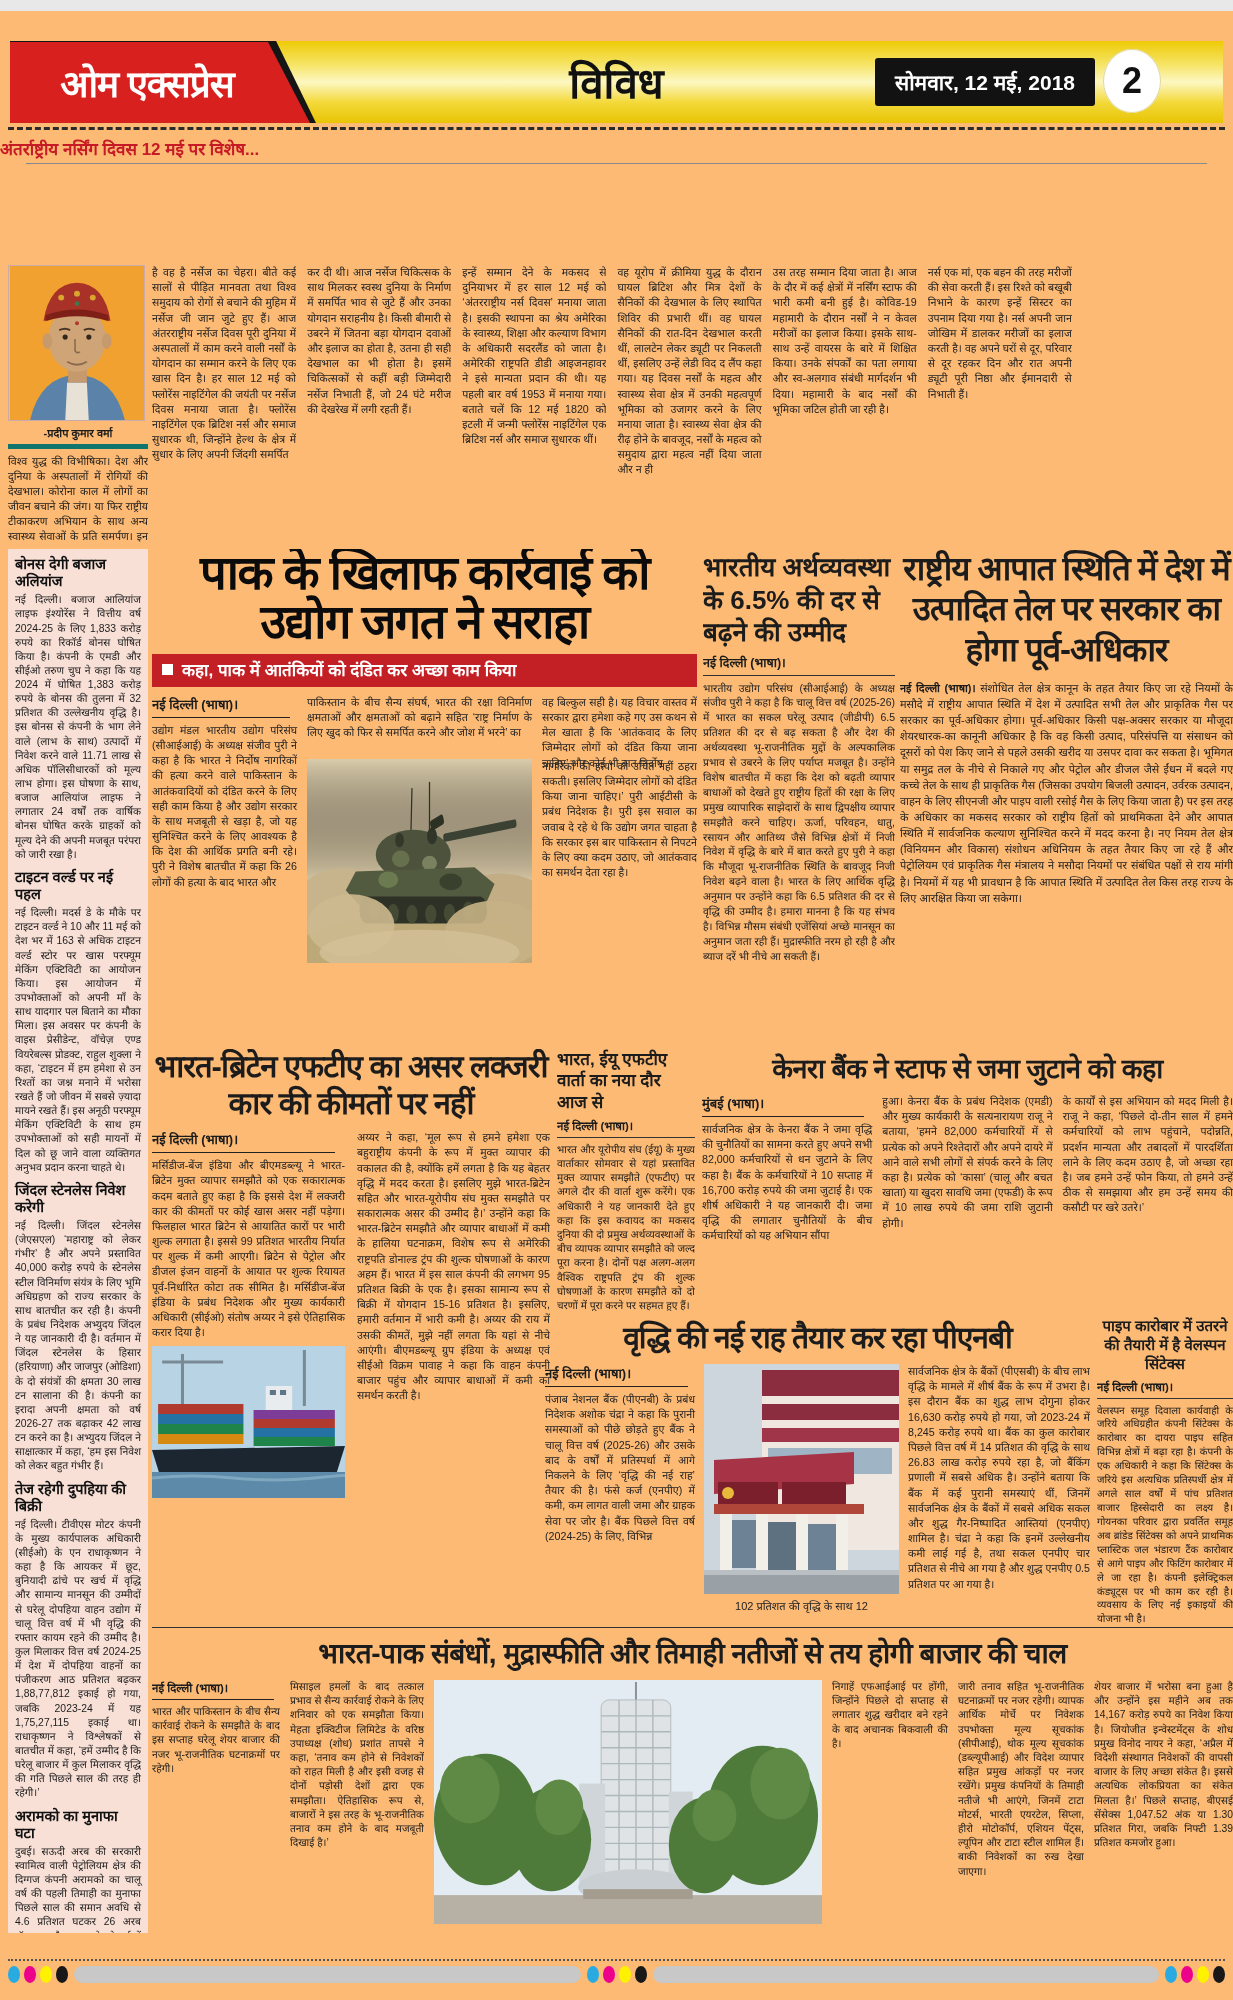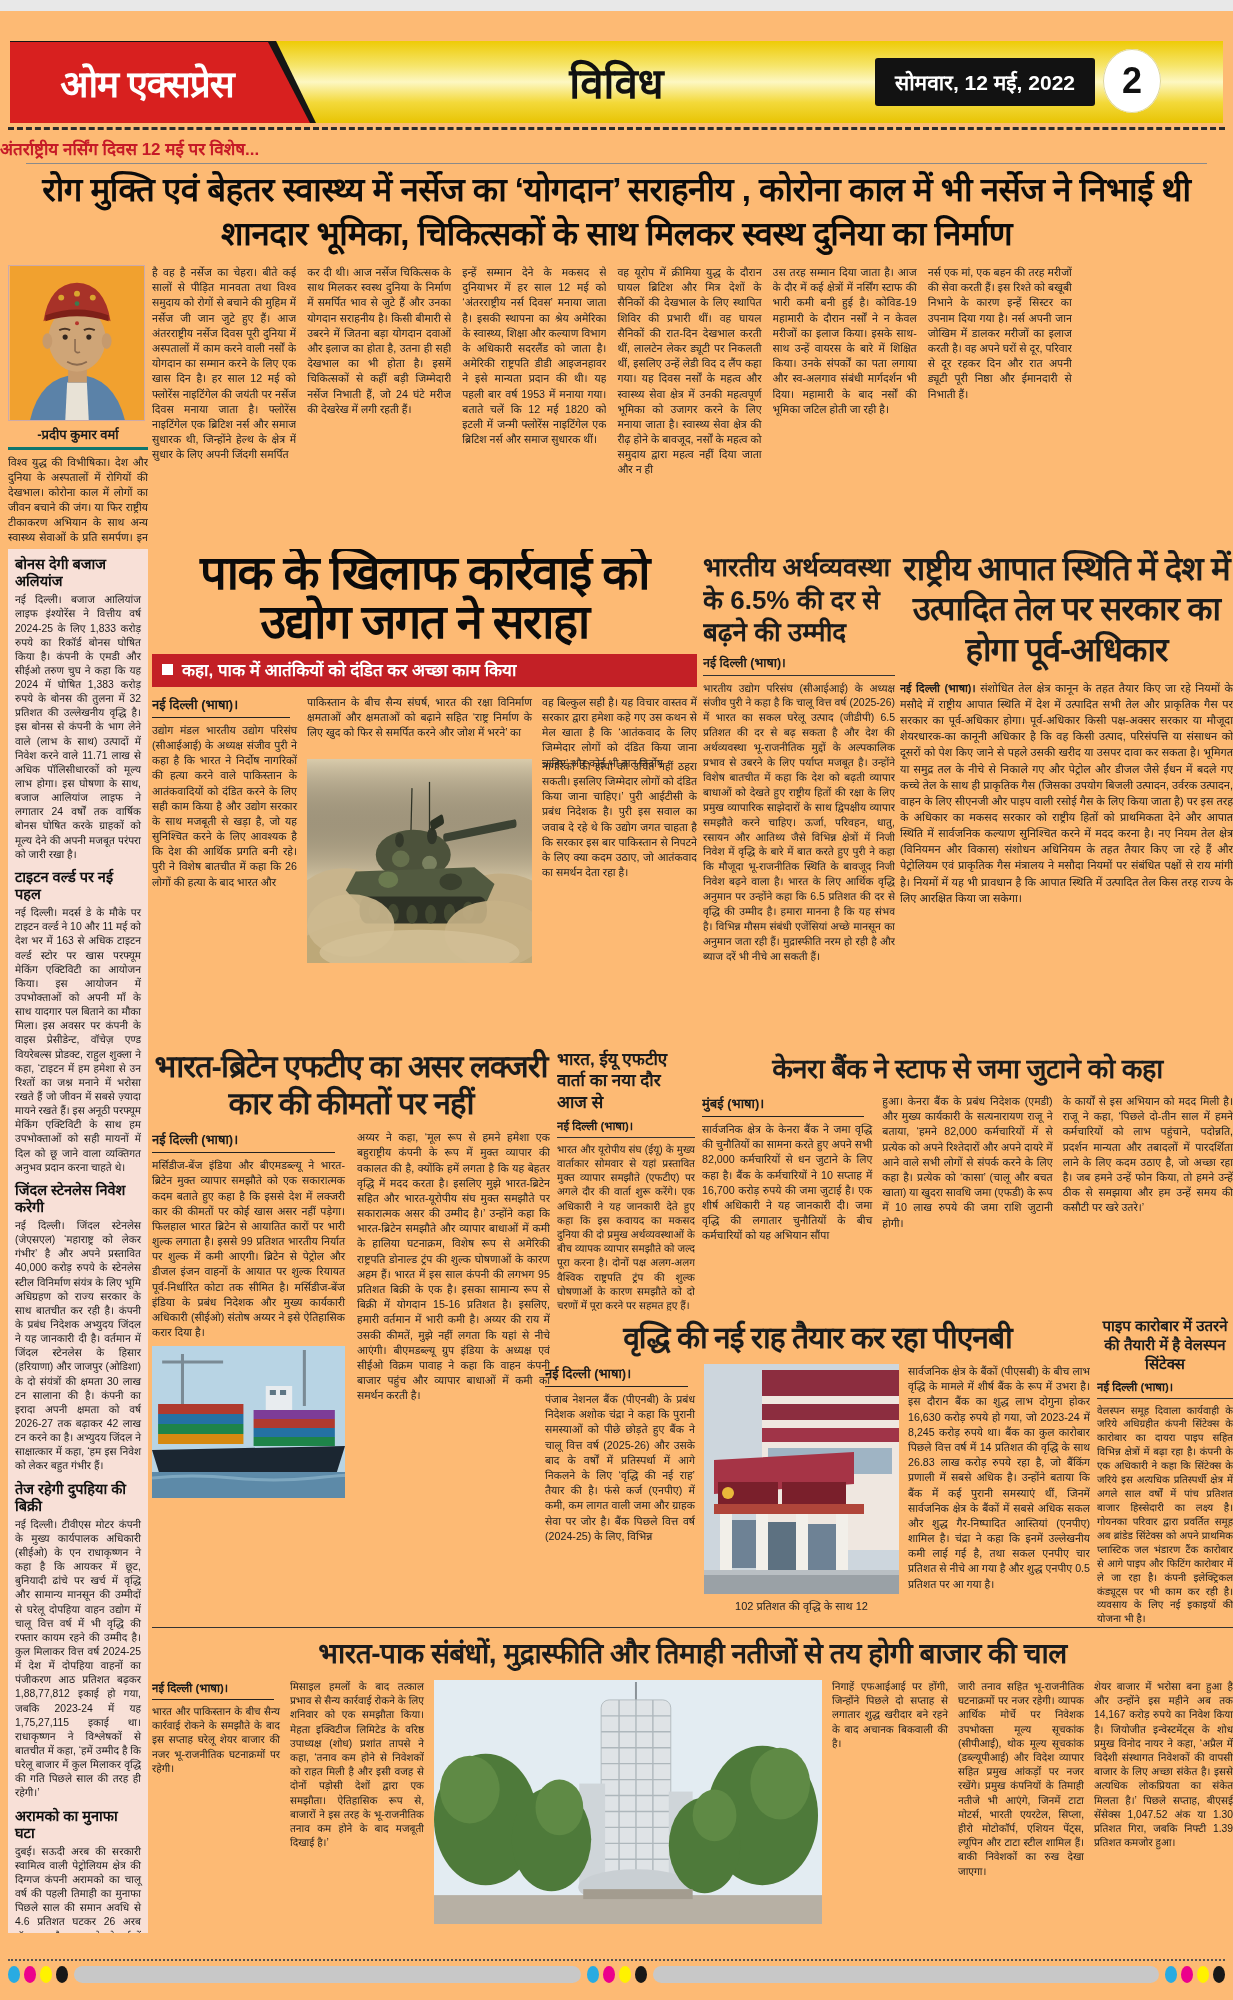--- a/index.html
+++ b/index.html
@@ -35,22 +35,22 @@
 
   
   .kicker { left:0; top:126px; width:1233px; text-align:left;
     font-size:17px; font-weight:700; color:#c61a27; }
   .kicker-rule { left:26px; top:152px; width:1181px; border-top:1px solid #8a8a8a; height:0; }
   .lead-headline { left:18px; top:157px; width:1197px; height:92px; text-align:center;
     font-size:33px; line-height:1.33; font-weight:800; color:#0c0c0c; letter-spacing:-0.5px; }
 
   .lead-rail { left:8px; top:254px; width:140px; height:280px; }
   .author-photo { width:137px; height:156px; border:1px solid #caa; overflow:hidden; }
-  .author-name { margin-top:4px; text-align:center; font-size:13px; font-weight:800;
-    border-bottom:3px solid #0f766e; padding-bottom:4px; }
+  .author-name { margin-top:4px; text-align:center; font-size:11px; font-weight:800;
+    border-bottom:5px solid #0f766e; padding-bottom:4px; }
   .rail-txt { margin-top:5px; font-size:10.7px; line-height:1.4; }
 
   .lead-cols { left:152px; top:254px; width:1075px; height:278px;
     display:grid; grid-template-columns:repeat(7,1fr); column-gap:11px; }
   .lead-col { overflow:hidden; }
   .sign-off { font-weight:800; text-align:right; margin-top:4px; }
 
   
   .briefs { left:8px; top:538px; width:140px; height:1384px; background:#f8e0d7; padding:7px 7px; }
   .brief-title { font-size:14.5px; font-weight:800; line-height:1.18; margin:7px 0 3px; color:#111; }
@@ -130,28 +130,27 @@
 <div class="page">
 
   <div class="abs band">
     <div class="logo-wrap">
       <div class="logo-black"></div>
       <div class="logo-red">
         <span class="logo-text">ओम एक्सप्रेस</span>
       </div>
     </div>
     <div class="section-title">विविध</div>
-    <div class="date-box">सोमवार, 12 मई, 2022</div>
+    <div class="date-box">सोमवार, 12 मई, 2018</div>
     <div class="page-circle">2</div>
   </div>
   <div class="abs band-dashes"></div>
 
   <div class="abs kicker">अंतर्राष्ट्रीय नर्सिंग दिवस 12 मई पर विशेष...</div>
   <div class="abs kicker-rule"></div>
-  <div class="abs lead-headline">रोग मुक्ति एवं बेहतर स्वास्थ्य में नर्सेज का ‘योगदान’ सराहनीय , कोरोना काल में भी नर्सेज ने निभाई थी शानदार भूमिका, चिकित्सकों के साथ मिलकर स्वस्थ दुनिया का निर्माण</div>
 
   <div class="abs lead-rail">
     <div class="author-photo">
       <svg viewBox="0 0 137 158" width="137" height="156">
         <rect width="137" height="158" fill="#f1a12f"></rect>
         <path d="M20 158 Q30 112 68 110 Q106 112 117 158 Z" fill="#5b82a8"></path>
         <path d="M56 158 L58 118 L78 118 L80 158 Z" fill="#e8e2d6"></path>
         <rect x="59" y="96" width="19" height="22" fill="#c69a6d"></rect>
         <ellipse cx="68" cy="74" rx="29" ry="33" fill="#cfa577"></ellipse>
         <ellipse cx="38" cy="76" rx="5" ry="8" fill="#c69a6d"></ellipse>

